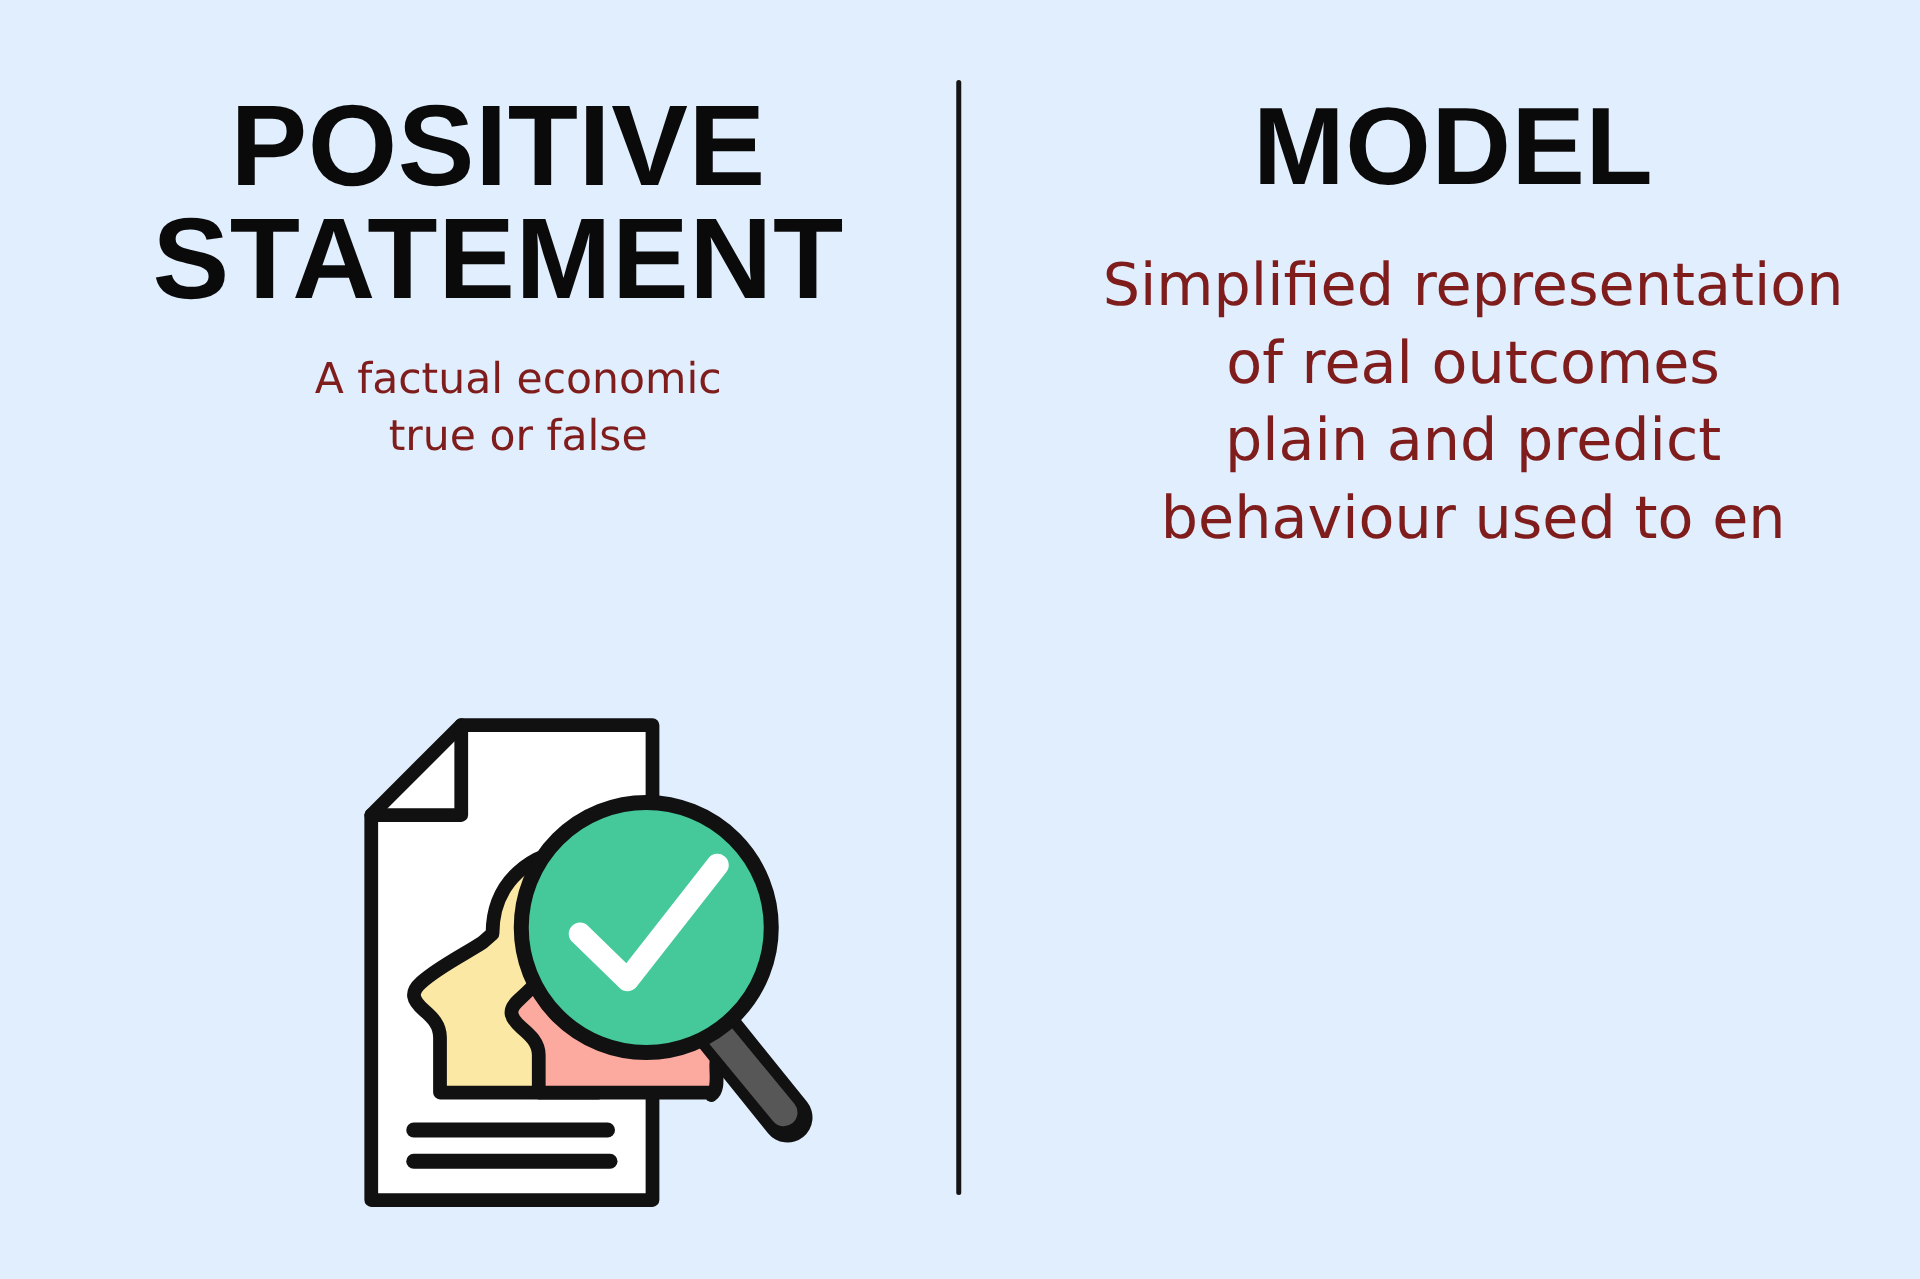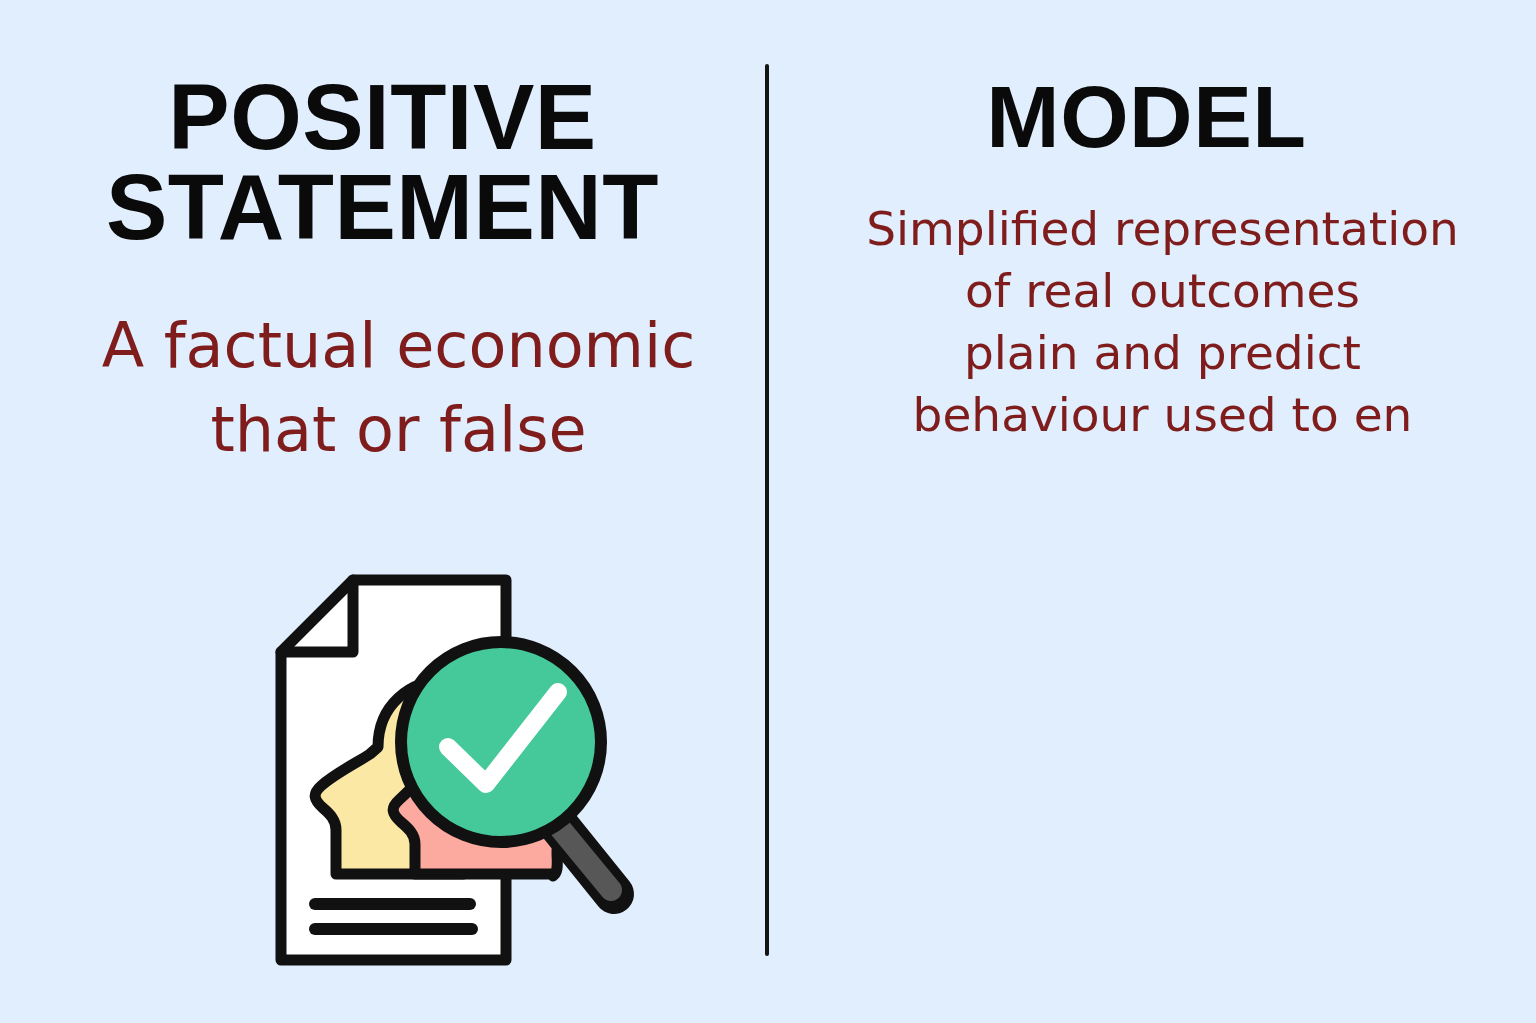--- a/index.html
+++ b/index.html
@@ -25,20 +25,21 @@
     height: 892px;
     background: #141414;
     border-radius: 2px;
   }
 
   
   .panel {
     position: absolute;
     top: 0;
     height: 836px;
+    margin-left: 16px;
   }
   .panel-left  { left: 0px;   width: 765px; }
   .panel-right { left: 763px; width: 767px; }
 
   .title {
     position: absolute;
     left: 0;
     width: 100%;
     text-align: center;
     color: #0a0a0a;
@@ -60,22 +61,22 @@
     position: absolute;
     left: 0;
     width: 100%;
     text-align: center;
     color: #7f1d1d;
     font-family: "DejaVu Sans", sans-serif;
     font-weight: 400;
     padding-left: 16px;
   }
   .body-left {
-    top: 304px;
-    font-size: 62px;
+    top: 280px;
+    font-size: 34px;
     line-height: 1.36;
   }
   .body-right {
     top: 198px;
     font-size: 47px;
     line-height: 1.32;
   }
   .body-right .line { display: block; }
   .body-left .line  { display: block; }
 
@@ -97,21 +98,21 @@
 <div id="canvas">
 
   <div class="divider"></div>
 
   <div class="panel panel-left">
 
     <div class="title title-left">POSITIVE STATEMENT</div>
 
     <div class="body-text body-left">
       <span class="line">A factual economic</span>
-      <span class="line">that or false</span>
+      <span class="line">true or false</span>
     </div>
 
     <div class="illus illus-left">
       <svg viewBox="0 0 410 410" xmlns="http://www.w3.org/2000/svg">
 
         <g>
           <path d="M 63 90 L 63 398 L 288 398 L 288 18 L 135 18 Z" fill="#FFFFFF" stroke="#111111" stroke-width="11" stroke-linejoin="round"></path>
           <path d="M 135 18 L 135 90 L 63 90" fill="none" stroke="#111111" stroke-width="11" stroke-linejoin="round" stroke-linecap="round"></path>
         </g>
 

